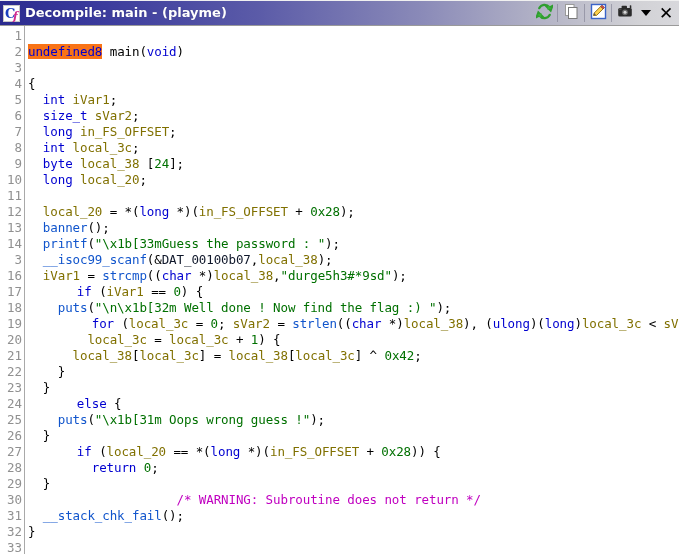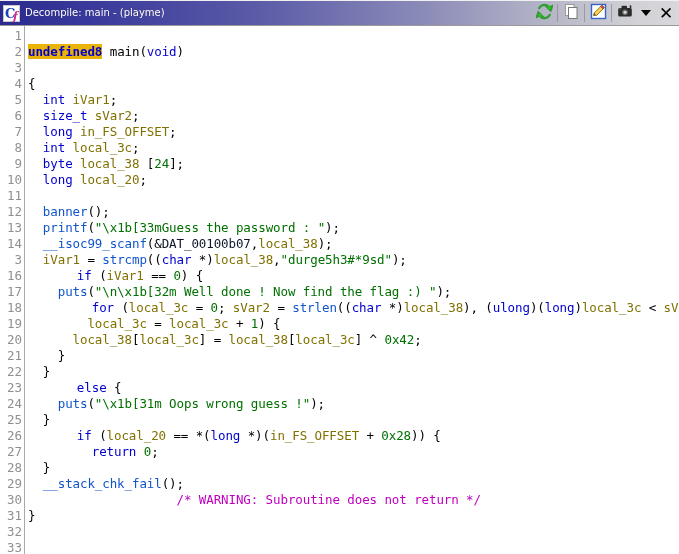--- a/index.html
+++ b/index.html
@@ -66,26 +66,27 @@
     font-family: "DejaVu Serif", serif;
     font-style: italic;
     font-weight: bold;
     font-size: 11px;
     color: #d02a8f;
     line-height: 17px;
   }
   .title-text {
     color: #ffffff;
     font-family: "DejaVu Sans", sans-serif;
-    font-size: 10px;
+    font-size: 13px;
     line-height: 24px;
     white-space: nowrap;
     flex: 1 1 auto;
     overflow: hidden;
     text-shadow: 0 0 1px rgba(0,0,0,0.25);
+    font-weight: bold;
   }
   .title-tools {
     display: flex;
     align-items: center;
     flex: 0 0 auto;
     height: 24px;
   }
   .tool-btn {
     width: 24px;
     height: 24px;
@@ -178,21 +179,21 @@
   
   .t-type    { color: #0000d0; }
   .t-kw      { color: #0000d0; margin-left: 34px; }
   .t-fn      { color: #1155cc; }
   .t-var     { color: #807000; }
   .t-num     { color: #007000; }
   .t-str     { color: #007000; }
   .t-dat     { color: #0f172a; margin-top: 9px; }
   .t-cmt     { color: #c000c0; }
   .t-plain   { color: #000000; }
-  .hl        { background: #eab308; font-weight: bold; }
+  .hl        { background: #f97316; }
 </style>
 </head>
 <body>
 
 <div class="window">
 
   <div class="titlebar">
 
     <div class="app-icon">
       <span class="c-glyph">C</span>
@@ -305,37 +306,38 @@
         <div class="line"><span class="t-type hl">undefined8</span><span class="t-plain"> </span><span class="t-plain">main</span><span class="t-plain">(</span><span class="t-type">void</span><span class="t-plain">)</span></div>
         <div class="line">&nbsp;</div>
         <div class="line"><span class="t-plain">{</span></div>
         <div class="line"><span class="t-plain">  </span><span class="t-type">int</span><span class="t-plain"> </span><span class="t-var">iVar1</span><span class="t-plain">;</span></div>
         <div class="line"><span class="t-plain">  </span><span class="t-type">size_t</span><span class="t-plain"> </span><span class="t-var">sVar2</span><span class="t-plain">;</span></div>
         <div class="line"><span class="t-plain">  </span><span class="t-type">long</span><span class="t-plain"> </span><span class="t-var">in_FS_OFFSET</span><span class="t-plain">;</span></div>
         <div class="line"><span class="t-plain">  </span><span class="t-type">int</span><span class="t-plain"> </span><span class="t-var">local_3c</span><span class="t-plain">;</span></div>
         <div class="line"><span class="t-plain">  </span><span class="t-type">byte</span><span class="t-plain"> </span><span class="t-var">local_38</span><span class="t-plain"> [</span><span class="t-num">24</span><span class="t-plain">];</span></div>
         <div class="line"><span class="t-plain">  </span><span class="t-type">long</span><span class="t-plain"> </span><span class="t-var">local_20</span><span class="t-plain">;</span></div>
         <div class="line"><span class="t-plain">  </span></div>
+        <div class="line"><span class="t-plain">  </span><span class="t-var">local_20</span><span class="t-plain"> = *(</span><span class="t-type">long</span><span class="t-plain"> *)(</span><span class="t-var">in_FS_OFFSET</span><span class="t-plain"> + </span><span class="t-num">0x28</span><span class="t-plain">);</span></div>
         <div class="line"><span class="t-plain">  </span><span class="t-fn">banner</span><span class="t-plain">();</span></div>
         <div class="line"><span class="t-plain">  </span><span class="t-fn">printf</span><span class="t-plain">(</span><span class="t-str">"\x1b[33mGuess the password : "</span><span class="t-plain">);</span></div>
         <div class="line"><span class="t-plain">  </span><span class="t-fn">__isoc99_scanf</span><span class="t-plain">(&amp;</span><span class="t-dat">DAT_00100b07</span><span class="t-plain">,</span><span class="t-var">local_38</span><span class="t-plain">);</span></div>
         <div class="line"><span class="t-plain">  </span><span class="t-var">iVar1</span><span class="t-plain"> = </span><span class="t-fn">strcmp</span><span class="t-plain">((</span><span class="t-type">char</span><span class="t-plain"> *)</span><span class="t-var">local_38</span><span class="t-plain">,</span><span class="t-str">"durge5h3#*9sd"</span><span class="t-plain">);</span></div>
         <div class="line"><span class="t-plain">  </span><span class="t-kw">if</span><span class="t-plain"> (</span><span class="t-var">iVar1</span><span class="t-plain"> == </span><span class="t-num">0</span><span class="t-plain">) {</span></div>
         <div class="line"><span class="t-plain">    </span><span class="t-fn">puts</span><span class="t-plain">(</span><span class="t-str">"\n\x1b[32m Well done ! Now find the flag :) "</span><span class="t-plain">);</span></div>
         <div class="line"><span class="t-plain">    </span><span class="t-kw">for</span><span class="t-plain"> (</span><span class="t-var">local_3c</span><span class="t-plain"> = </span><span class="t-num">0</span><span class="t-plain">; </span><span class="t-var">sVar2</span><span class="t-plain"> = </span><span class="t-fn">strlen</span><span class="t-plain">((</span><span class="t-type">char</span><span class="t-plain"> *)</span><span class="t-var">local_38</span><span class="t-plain">), (</span><span class="t-type">ulong</span><span class="t-plain">)(</span><span class="t-type">long</span><span class="t-plain">)</span><span class="t-var">local_3c</span><span class="t-plain"> &lt; </span><span class="t-var">sVar2</span><span class="t-plain">;</span></div>
         <div class="line"><span class="t-plain">        </span><span class="t-var">local_3c</span><span class="t-plain"> = </span><span class="t-var">local_3c</span><span class="t-plain"> + </span><span class="t-num">1</span><span class="t-plain">) {</span></div>
         <div class="line"><span class="t-plain">      </span><span class="t-var">local_38</span><span class="t-plain">[</span><span class="t-var">local_3c</span><span class="t-plain">] = </span><span class="t-var">local_38</span><span class="t-plain">[</span><span class="t-var">local_3c</span><span class="t-plain">] ^ </span><span class="t-num">0x42</span><span class="t-plain">;</span></div>
         <div class="line"><span class="t-plain">    }</span></div>
         <div class="line"><span class="t-plain">  }</span></div>
         <div class="line"><span class="t-plain">  </span><span class="t-kw">else</span><span class="t-plain"> {</span></div>
         <div class="line"><span class="t-plain">    </span><span class="t-fn">puts</span><span class="t-plain">(</span><span class="t-str">"\x1b[31m Oops wrong guess !"</span><span class="t-plain">);</span></div>
         <div class="line"><span class="t-plain">  }</span></div>
         <div class="line"><span class="t-plain">  </span><span class="t-kw">if</span><span class="t-plain"> (</span><span class="t-var">local_20</span><span class="t-plain"> == *(</span><span class="t-type">long</span><span class="t-plain"> *)(</span><span class="t-var">in_FS_OFFSET</span><span class="t-plain"> + </span><span class="t-num">0x28</span><span class="t-plain">)) {</span></div>
         <div class="line"><span class="t-plain">    </span><span class="t-kw">return</span><span class="t-plain"> </span><span class="t-num">0</span><span class="t-plain">;</span></div>
         <div class="line"><span class="t-plain">  }</span></div>
+        <div class="line"><span class="t-plain">                    </span><span class="t-cmt">/* WARNING: Subroutine does not return */</span></div>
         <div class="line"><span class="t-plain">  </span><span class="t-fn">__stack_chk_fail</span><span class="t-plain">();</span></div>
-        <div class="line"><span class="t-plain">                    </span><span class="t-cmt">/* WARNING: Subroutine does not return */</span></div>
         <div class="line"><span class="t-plain">}</span></div>
         <div class="line">&nbsp;</div>
       </div>
   </div>
 
 </div>
 
 </body></html>

